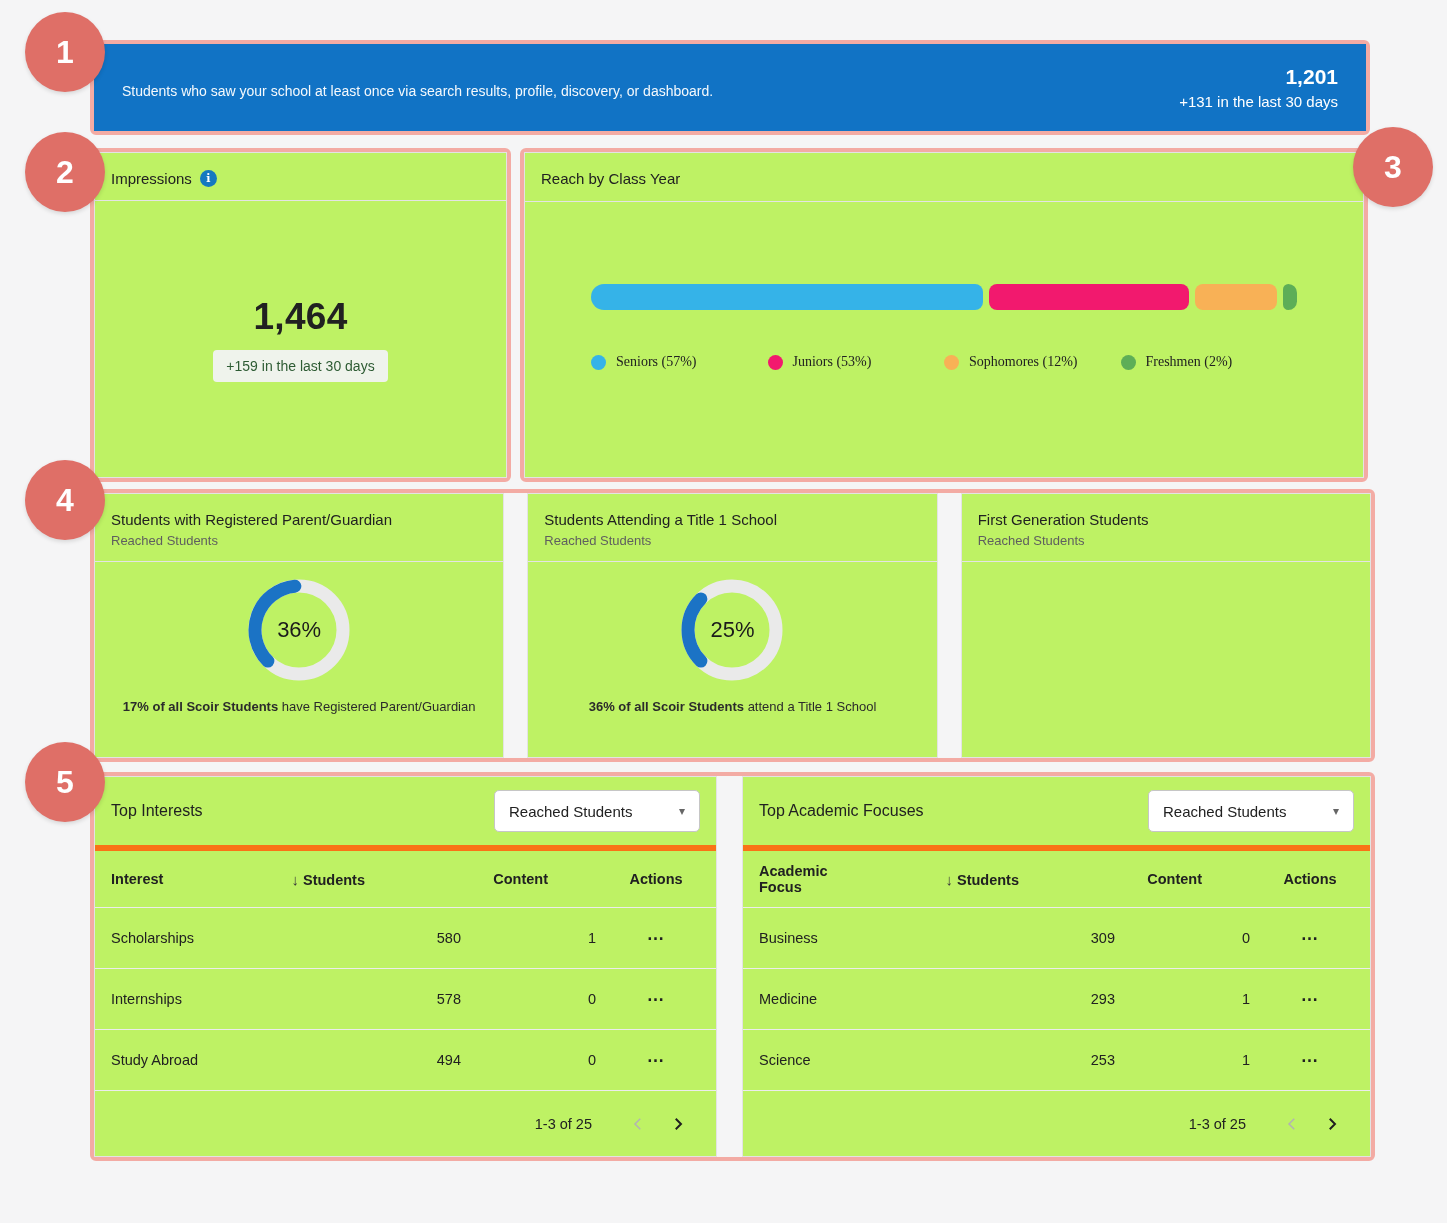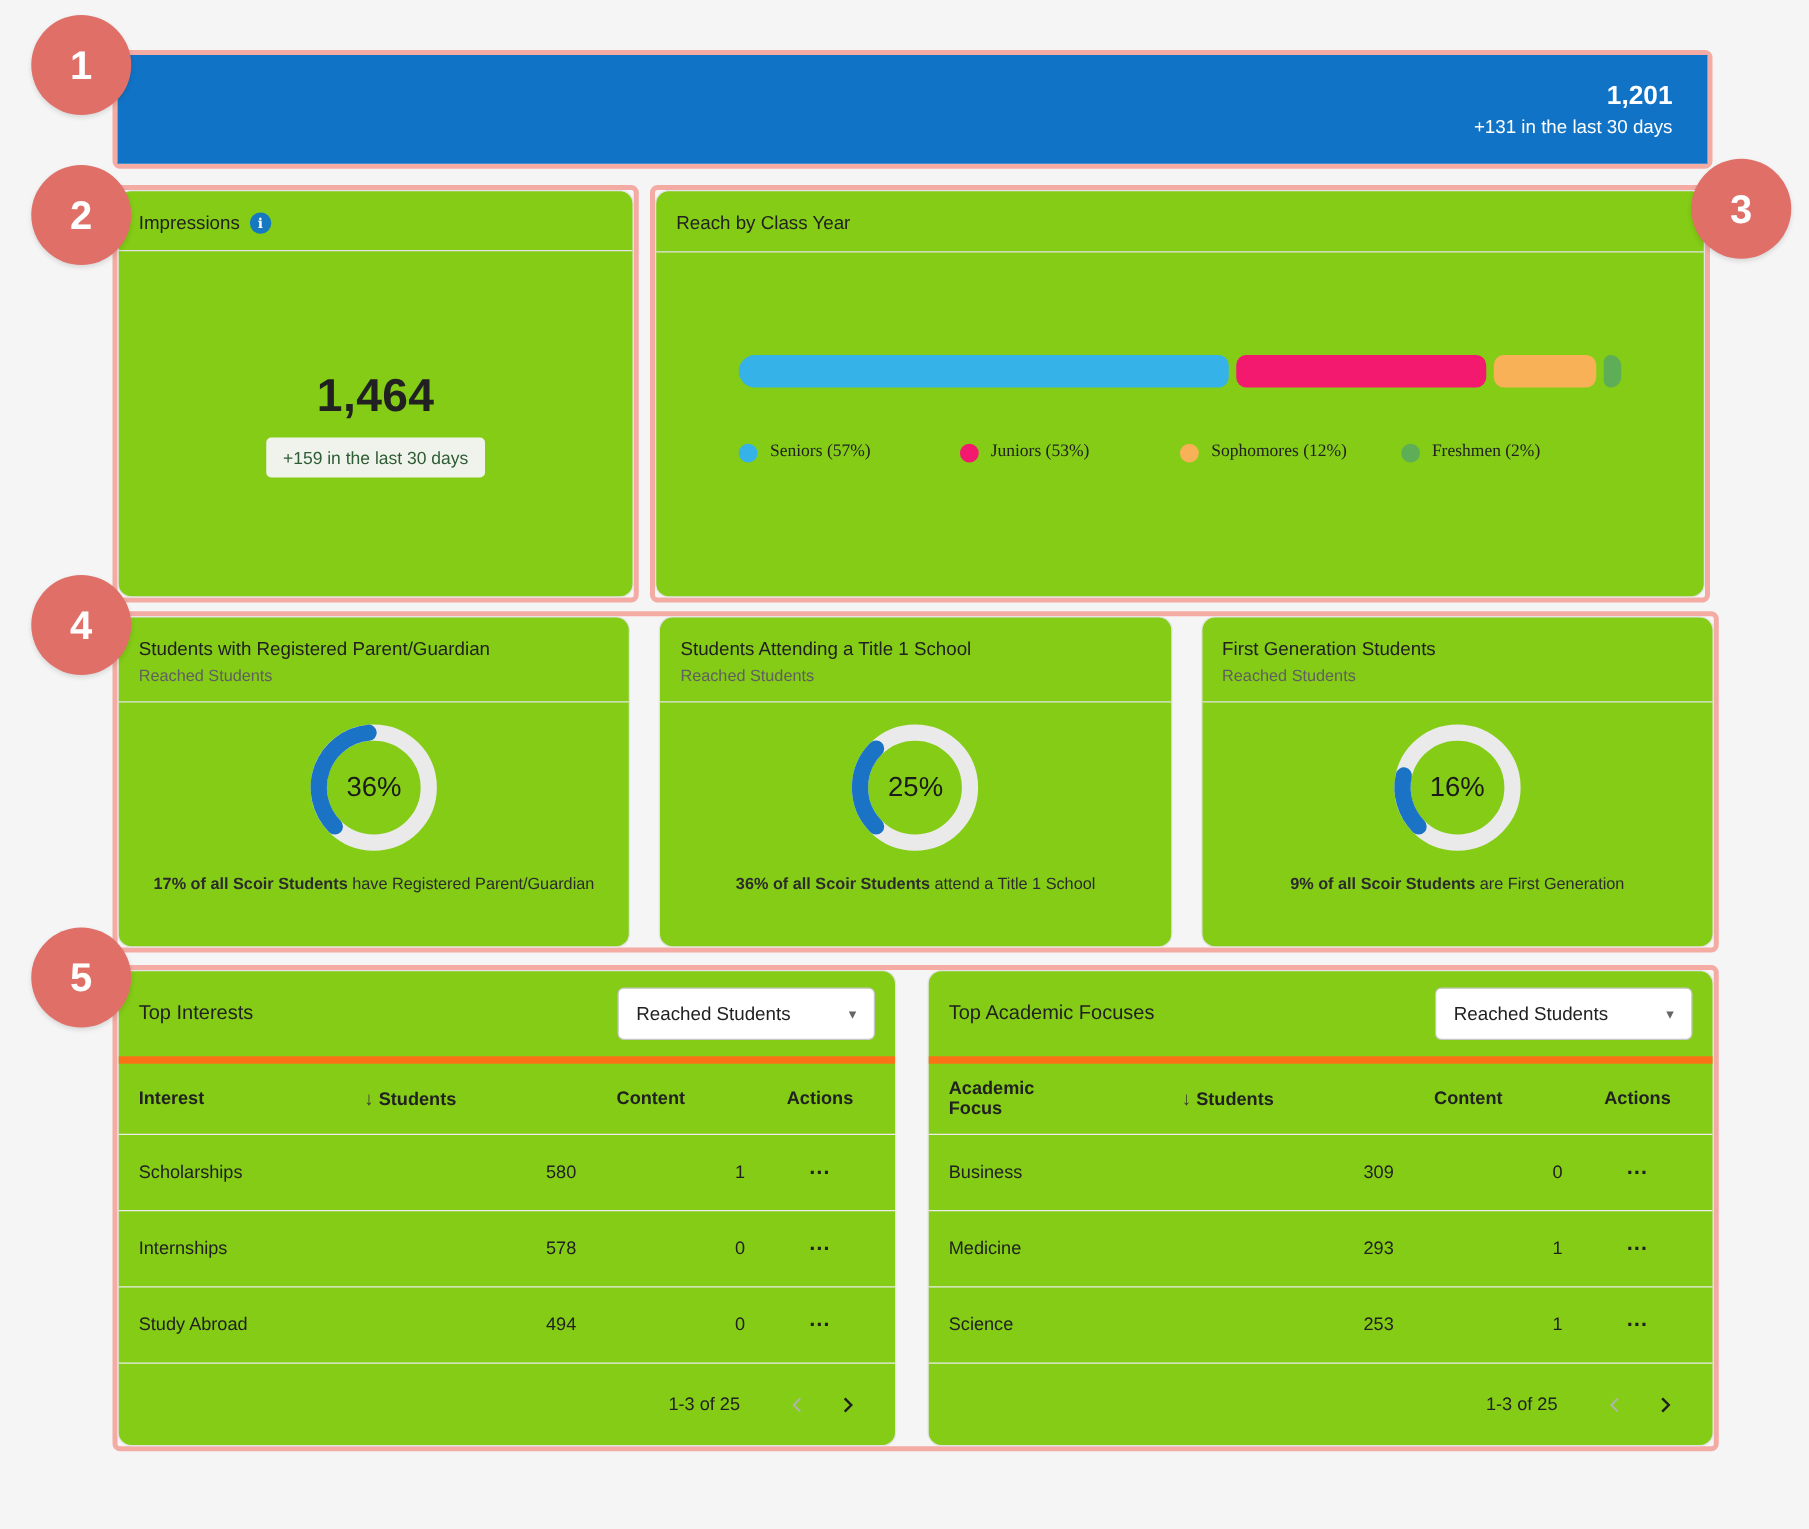--- a/index.html
+++ b/index.html
@@ -10,21 +10,21 @@
   
   .badge { position:absolute; width:80px; height:80px; border-radius:50%;
            background:#df6f67; color:#fff; display:flex; align-items:center; justify-content:center;
            font-size:32px; font-weight:bold; z-index:10;
            box-shadow:0 2px 4px rgba(0,0,0,.12); }
 
   
   .hl { position:absolute; border:4px solid #f3aba4; border-radius:6px; z-index:1; }
 
   
-  .card { background:#84cc16; border:1px solid #e3e3e3; border-radius:11px; display:flex; flex-direction:column; height:100%; }
+  .card { background:#bef264; border:1px solid #e3e3e3; border-radius:0; display:flex; flex-direction:column; height:100%; }
   .card-head { padding:17px 16px 13px 16px; border-bottom:1px solid #e4e4e4; }
   .card-title { font-size:15px; font-weight:400; color:#212121; }
   .card-sub { font-size:13px; color:#5f5f5f; margin-top:5px; }
 
   
   .banner { width:100%; height:100%; background:#1173c5; color:#fff; display:flex;
             align-items:center; justify-content:space-between; padding:0 28px; }
   .banner-title { font-family:"DejaVu Serif", serif; font-size:20px; font-weight:500; letter-spacing:.2px; }
   .banner-desc { font-size:14px; margin-top:6px; color:rgba(255,255,255,.96); }
   .banner-right { text-align:right; }
@@ -104,20 +104,21 @@
   <div class="badge" style="left:25px; top:460px;">
       <span>4</span>
     </div>
   <div class="badge" style="left:25px; top:742px;">
       <span>5</span>
     </div>
 
   <div class="hl" style="left:90px; top:40px; width:1280px; height:95px;">
     <div class="banner">
       <div>
+        <div class="banner-desc">Students who saw your school at least once via search results, profile, discovery, or dashboard.</div>
       </div>
       <div class="banner-right">
         <div class="banner-value">1,201</div>
         <div class="banner-delta">+131 in the last 30 days</div>
       </div>
     </div>
   </div>
 
   <div class="hl" style="left:90px; top:148px; width:421px; height:334px;">
     <div class="card">
@@ -205,30 +206,20 @@
             <div class="donut-caption"><b>36% of all Scoir Students</b><span> attend a Title 1 School</span></div>
           </div>
         </div>
       </div>
 
       <div class="demo-card-wrap">
         <div class="card">
           <div class="card-head">
             <div class="card-title">First Generation Students</div>
             <div class="card-sub">Reached Students</div>
-          </div>
-          <div class="donut-body">
-            <div class="donut-wrap">
-              <svg width="110" height="110" viewBox="0 0 110 110">
-                <circle cx="55" cy="55" r="44" fill="none" stroke="#eaeaea" stroke-width="13"></circle>
-                <path fill="none" stroke-width="13" stroke-linecap="round" d="M 12.06 45.40 A 44 44 0 0 0 23.89 86.11" stroke="#1B73C5"></path>
-              </svg>
-              <span class="donut-value">16%</span>
-            </div>
-            <div class="donut-caption"><b>9% of all Scoir Students</b><span> are First Generation</span></div>
           </div>
         </div>
       </div>
 
     </div>
   </div>
 
   <div class="hl" style="left:90px; top:772px; width:1285px; height:389px;">
     <div class="tables-row">
 

